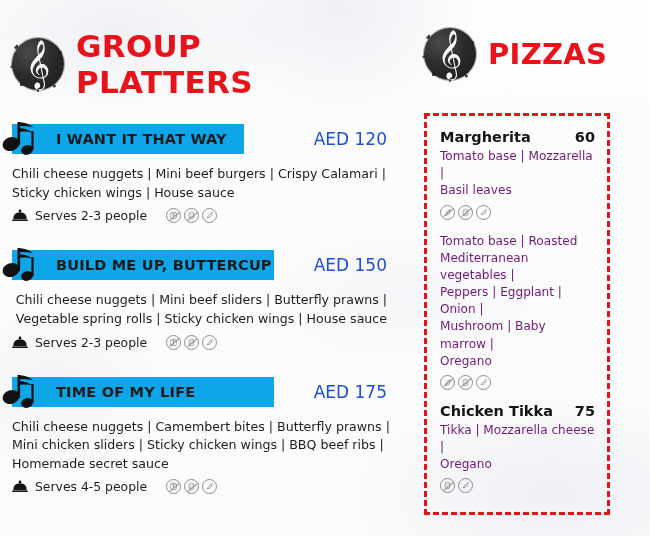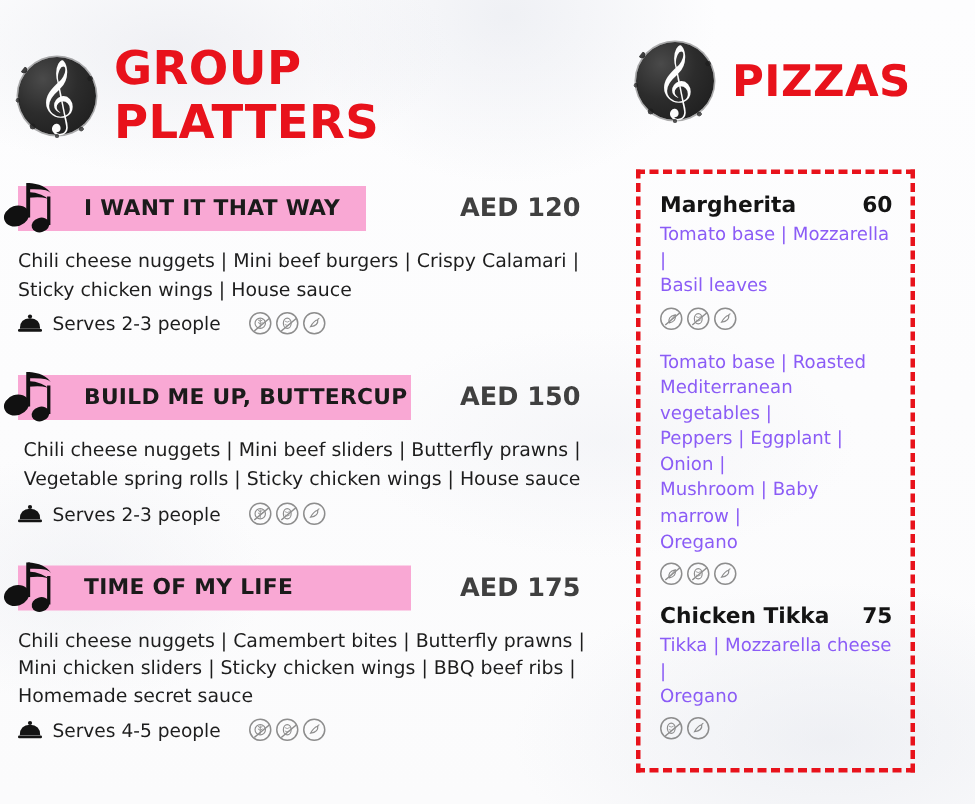--- a/index.html
+++ b/index.html
@@ -80,21 +80,21 @@
 
   .platter { margin-bottom: 4px; }
 
   .bar-row {
     display: flex;
     align-items: center;
     position: relative;
     height: 34px;
   }
   .redbar {
-    background: #f9a8d4;
+    background: #0ea5e9;
     height: 30px;
     display: flex;
     align-items: center;
     position: relative;
   }
   .redbar .bar-label {
     color: #1b1b1b;
     font-weight: bold;
     font-size: 14.5px;
     letter-spacing: 0.2px;
@@ -103,23 +103,23 @@
     white-space: nowrap;
     font-family: "DejaVu Sans", sans-serif;
   }
   .notes {
     position: absolute;
     left: -10px; top: -5px;
     width: 42px; height: 40px;
     z-index: 3;
   }
   .price {
-    font-weight: bold;
+    font-weight: normal;
     font-size: 17px;
-    color: #404040;
+    color: #1d4ed8;
     margin-left: auto;
     padding-left: 14px;
     white-space: nowrap;
     font-family: "DejaVu Sans", sans-serif;
   }
 
   .desc {
     font-size: 12.6px;
     color: #1d1d1d;
     line-height: 1.48;
@@ -184,21 +184,21 @@
     font-family: "DejaVu Sans", sans-serif;
   }
   .pz-price {
     font-weight: bold;
     font-size: 14.5px;
     color: #141414;
     font-family: "DejaVu Sans", sans-serif;
   }
   .pz-desc {
     font-size: 12.1px;
-    color: #8b5cf6;
+    color: #701a75;
     line-height: 1.42;
     margin-top: 3px;
     font-family: "DejaVu Sans", sans-serif;
   }
   .pz-icons { display: flex; gap: 3px; margin-top: 5px; }
 </style>
 </head>
 <body>
 
 <div class="bg-texture"></div>

